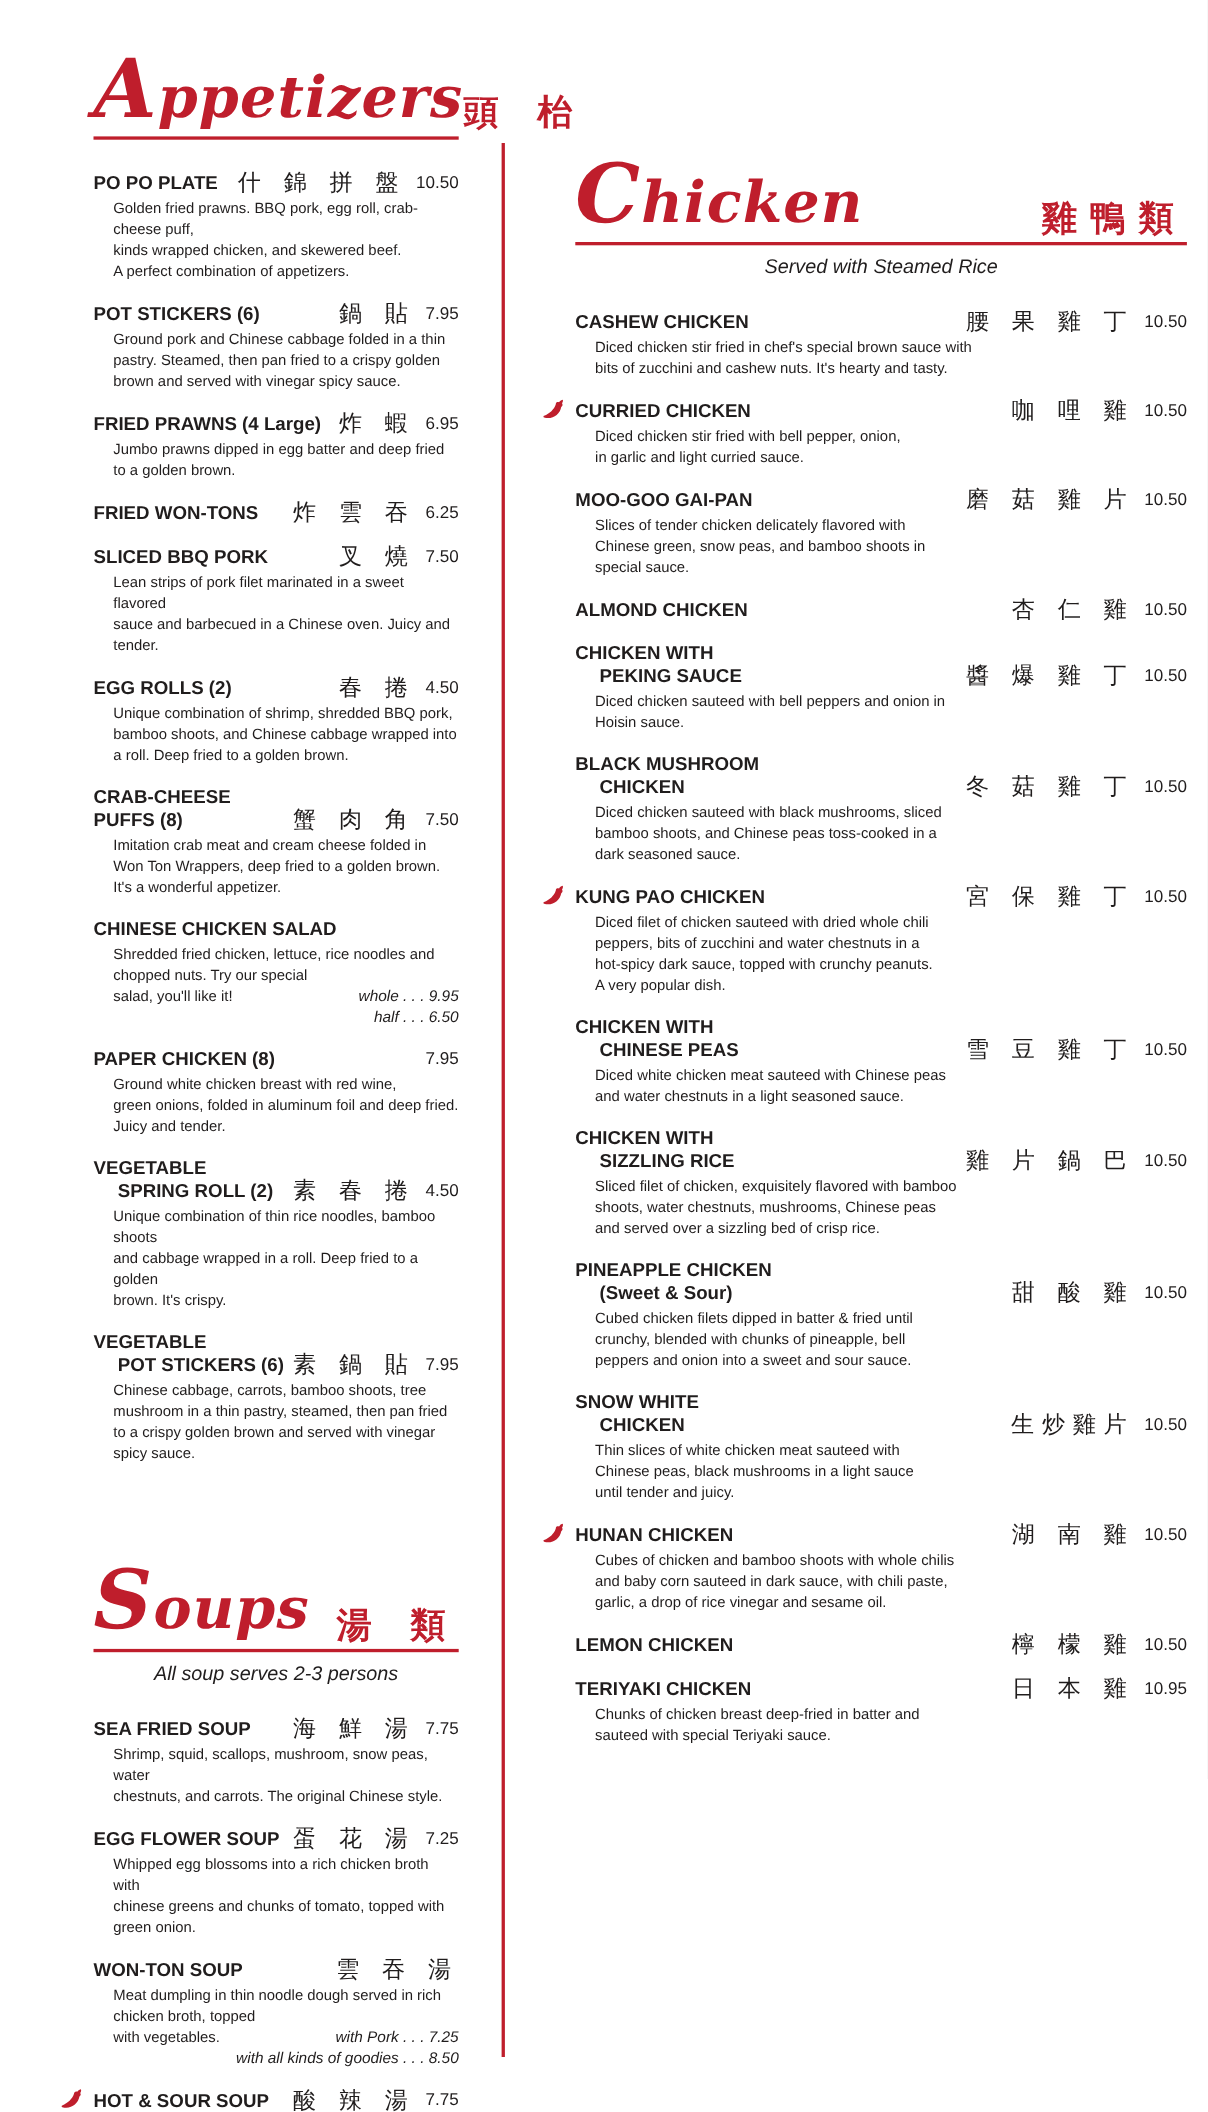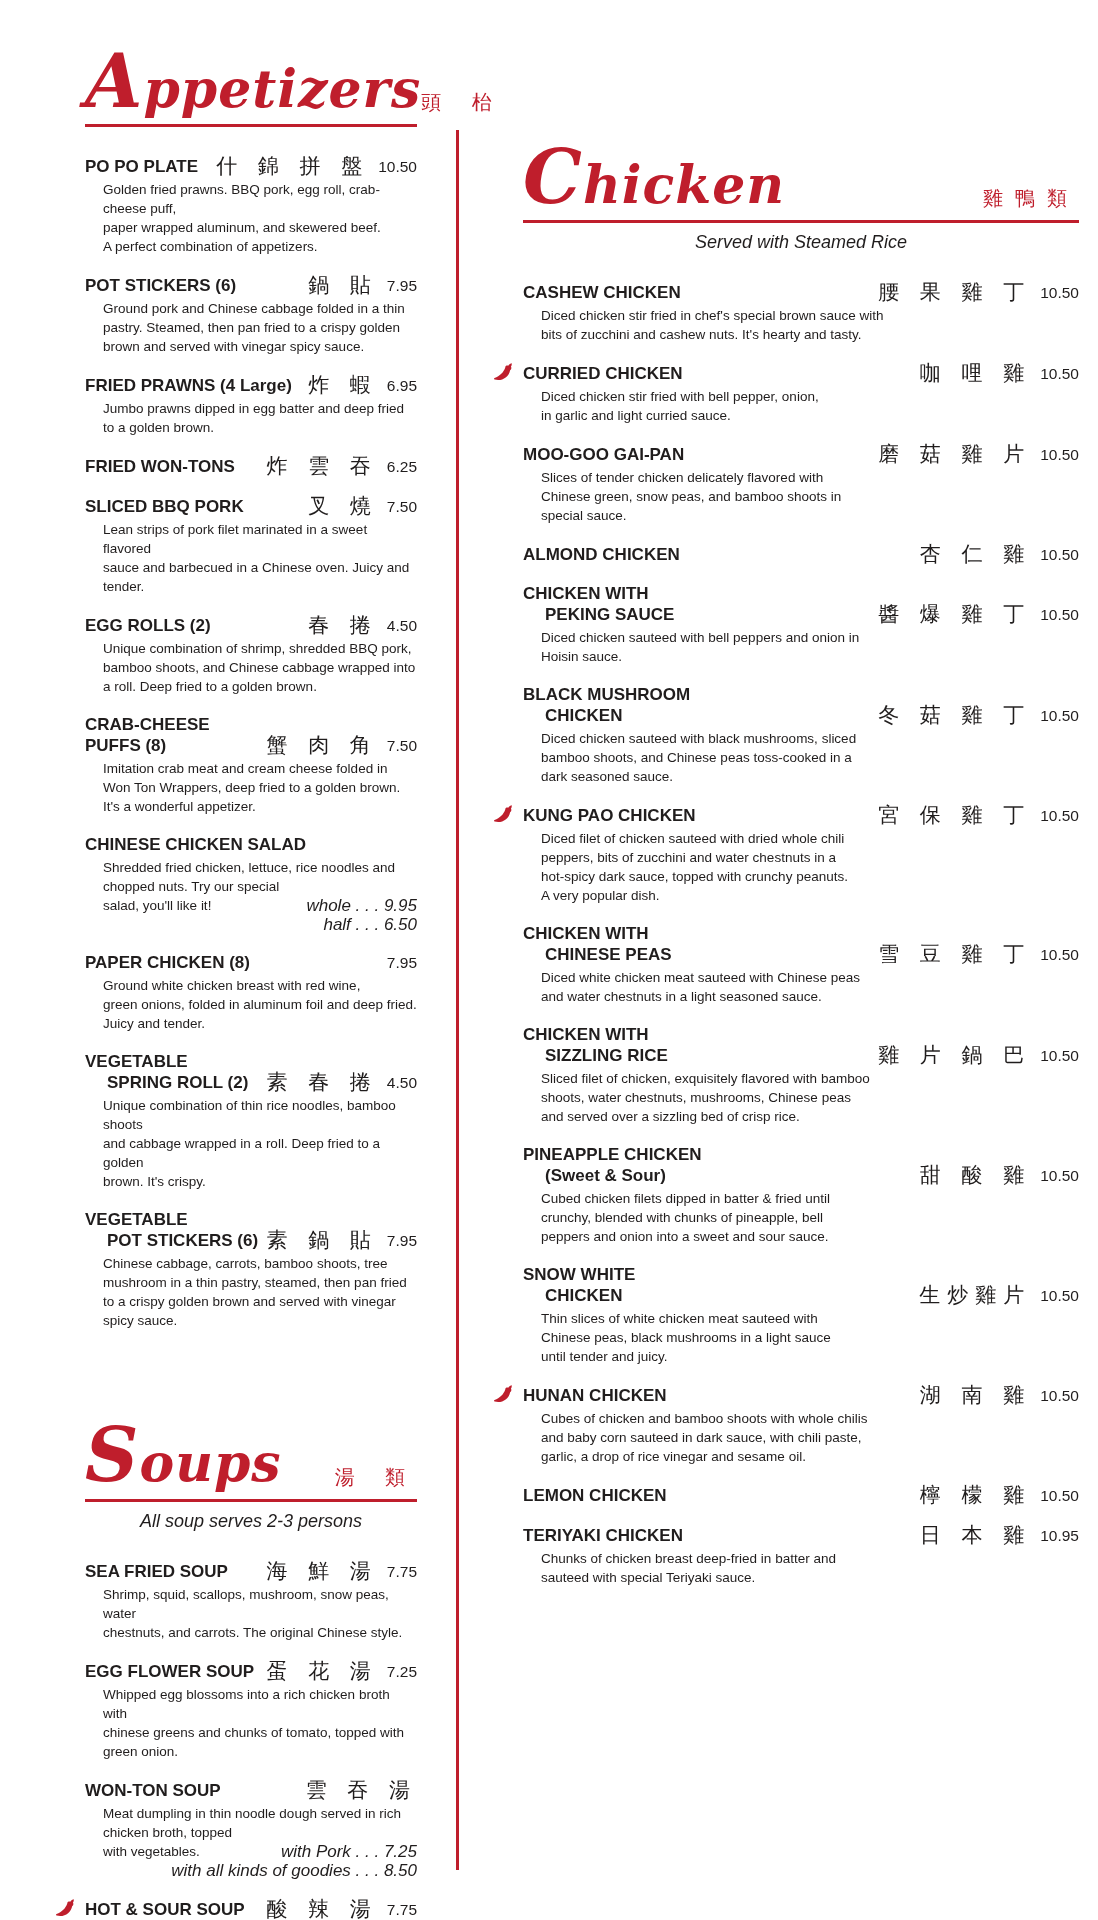--- a/index.html
+++ b/index.html
@@ -22,21 +22,21 @@
   .section-header { display: flex; justify-content: space-between; align-items: flex-end; }
   .script-title {
     font-family: "DejaVu Serif", serif;
     font-style: italic; font-weight: bold;
     font-size: 52px; line-height: 1.02;
     color: var(--red); letter-spacing: 1px;
   }
   .script-title::first-letter { font-size: 74px; }
   .title-cjk {
     font-family: "DejaVu Sans", "Liberation Sans", sans-serif;
-    font-size: 20px; line-height: 34px; font-weight: normal;
+    font-size: 32px; line-height: 34px; font-weight: bold;
     color: var(--red); letter-spacing: 12px; white-space: nowrap;
   }
   .header-rule { height: 3px; background: var(--red); margin-top: 5px; }
   .section-note { text-align: center; font-style: italic; font-size: 18px; margin: 9px 0 16px; }
   .items { margin-top: 28px; }
   .section-soups { margin-top: 88px; }
 
   .item { position: relative; margin-bottom: 18px; }
   .row { display: flex; justify-content: space-between; align-items: flex-end; }
   .names { flex: 0 1 auto; }
@@ -46,21 +46,21 @@
   .cjk {
     font-family: "DejaVu Sans", "Liberation Sans", sans-serif;
     font-size: 21px; line-height: 22px; letter-spacing: 7px;
   }
   .price { font-size: 15.5px; line-height: 20px; }
   .desc {
     font-size: 13.5px; line-height: 19px;
     white-space: pre-line; padding-left: 18px; margin-top: 3px;
   }
   .options {
-    font-style: italic; font-size: 17px; line-height: 19px;
+    font-style: italic; font-size: 14px; line-height: 19px;
     white-space: pre-line; text-align: right; margin-top: -19px;
   }
   .chili { position: absolute; left: -31px; top: -1px; width: 23px; height: 23px; color: var(--red); }
   .chili svg { width: 100%; height: 100%; display: block; }
 </style>
 </head>
 <body>
 
 <div class="page">
   <div class="divider"></div>
@@ -77,21 +77,21 @@
             <div class="row">
               <div class="names">
                 <div class="name">PO PO PLATE</div>
               </div>
               <div class="rightpart">
                 <span class="cjk">什 錦 拼 盤</span>
                 <span class="price">10.50</span>
               </div>
             </div>
             <div class="desc">Golden fried prawns. BBQ pork, egg roll, crab-cheese puff,
-paper wrapped aluminum, and skewered beef.
+kinds wrapped chicken, and skewered beef.
 A perfect combination of appetizers.</div>
           </div>
           <div class="item">
             <div class="row">
               <div class="names">
                 <div class="name">POT STICKERS (6)</div>
               </div>
               <div class="rightpart">
                 <span class="cjk">鍋 貼</span>
                 <span class="price">7.95</span>

